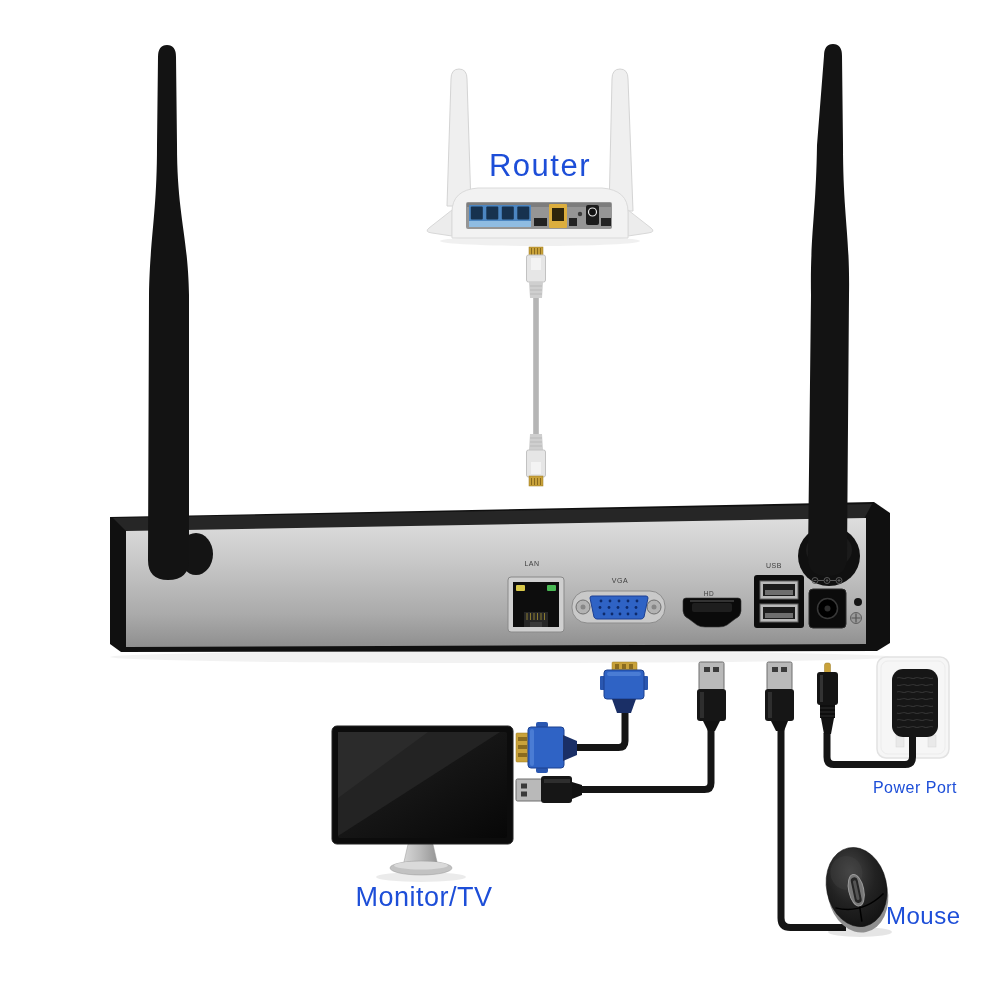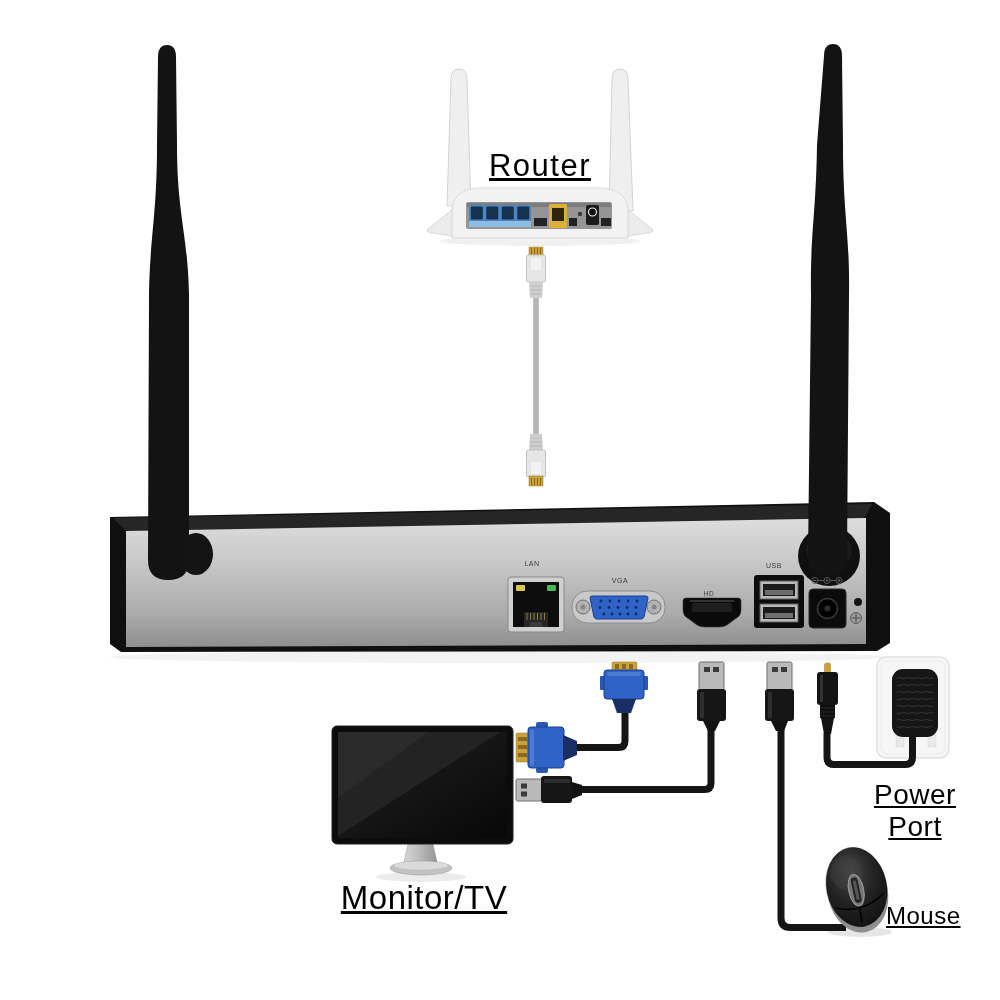--- a/index.html
+++ b/index.html
@@ -1,22 +1,22 @@
 <!DOCTYPE html>
 <html><head>
 <meta charset="utf-8">
 <style>
   html,body{margin:0;padding:0;background:#fff;}
   .canvas{position:relative;width:1000px;height:1000px;background:#ffffff;overflow:hidden;
           font-family:"Liberation Sans", sans-serif;}
   .art{position:absolute;left:0;top:0;}
-  .label{position:absolute;color:#000000;font-family:"Liberation Sans", sans-serif;text-decoration:underline;}
+  .label{position:absolute;color:#1d4ed8;font-family:"Liberation Sans", sans-serif;}
   .label-router{left:438px;top:148px;width:204px;text-align:center;font-size:31px;letter-spacing:1.5px;}
-  .label-monitor{left:314px;top:882px;width:220px;text-align:center;font-size:33px;line-height:31px;letter-spacing:.5px;}
-  .label-power{left:845px;top:779px;width:140px;text-align:center;font-size:28px;letter-spacing:.5px;}
+  .label-monitor{left:314px;top:882px;width:220px;text-align:center;font-size:27px;line-height:31px;letter-spacing:.5px;}
+  .label-power{left:845px;top:779px;width:140px;text-align:center;font-size:16px;letter-spacing:.5px;}
   .label-mouse{left:886px;top:902px;width:100px;text-align:left;font-size:24px;letter-spacing:.5px;}
   svg text{font-family:"Liberation Sans", sans-serif;}
 </style>
 </head>
 <body>
 
 <div class="canvas">
 
 <svg class="art" width="1000" height="1000" viewBox="0 0 1000 1000">
   <defs>

